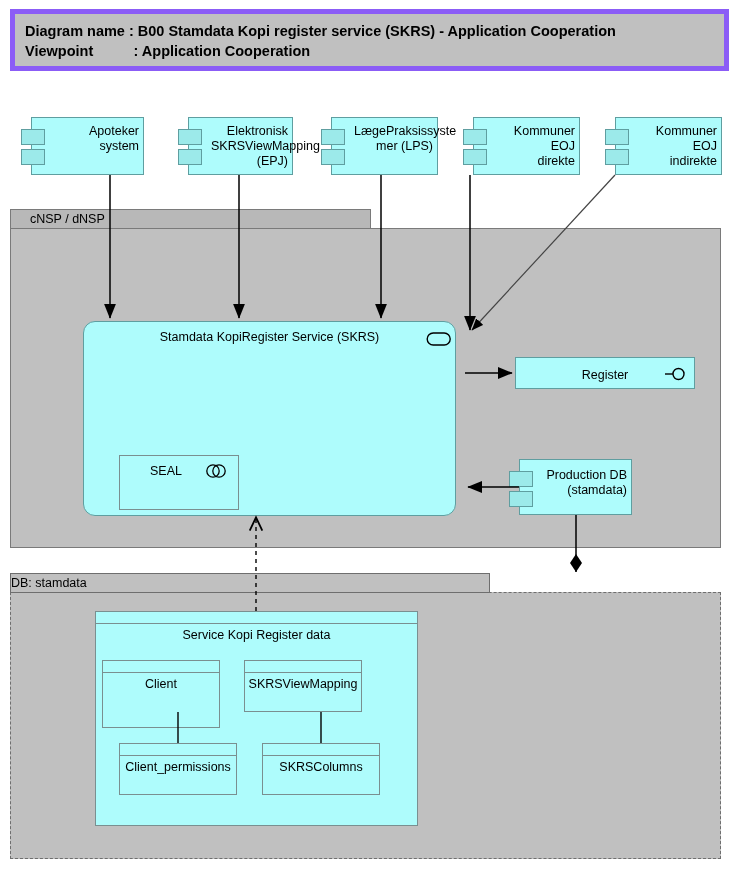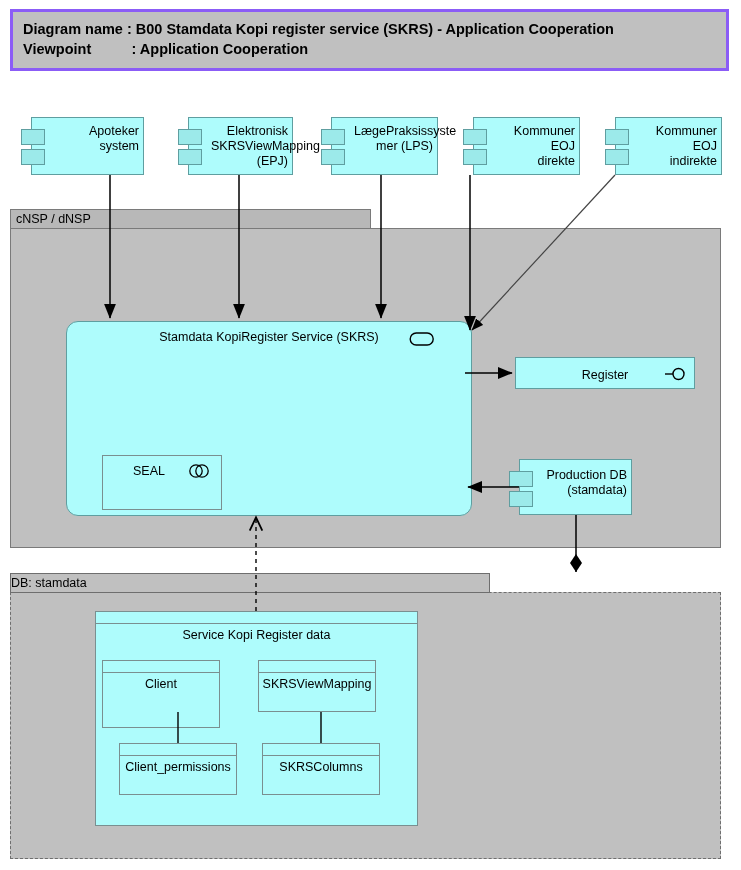--- a/index.html
+++ b/index.html
@@ -18,21 +18,21 @@
     background: #ffffff;
     overflow: hidden;
   }
   .abs { position: absolute; box-sizing: border-box; }
 
   
   .header-box {
     left: 10px; top: 9px;
     width: 719px; height: 62px;
     background: #c0c0c0;
-    border: 3px solid #8b5cf6;
+    border: 5px solid #8b5cf6;
     padding: 7px 4px 0 10px;
   }
   .header-line {
     font-size: 14.5px;
     font-weight: bold;
     color: #000;
     line-height: 20px;
     white-space: pre;
   }
 
@@ -43,21 +43,21 @@
   .group-solid { border: 1px solid #7a7a7a; }
   .group-dashed {
     border: 1px dashed #6e6e6e;
     background: #c0c0c0;
   }
   .group-tab {
     background: #b8b8b8;
     border: 1px solid #7a7a7a;
     font-size: 12.5px;
     color: #000;
-    padding-left: 5px;
+    padding-left: 19px;
     display: flex;
     align-items: center;
   }
   .group-tab-dashed {
     background: #c0c0c0;
     border: 1px solid #6e6e6e;
     border-bottom: 1px solid #6e6e6e;
     font-size: 12.5px;
     color: #000;
     display: flex;
@@ -216,21 +216,21 @@
 direkte</div>
   </div>
 
   <div class="abs cyan" style="left:615px; top:117px; width:107px; height:58px;">
     <span class="comp-tab t1"></span>
     <span class="comp-tab t2"></span>
     <div class="comp-label" style="white-space:pre-line;">Kommuner EOJ
 indirekte</div>
   </div>
 
-  <div class="abs service-box" style="left:66px; top:321px; width:406px; height:195px;text-decoration:underline;">
+  <div class="abs service-box" style="left:83px; top:321px; width:373px; height:195px;text-decoration:underline;">
     <div class="service-label">Stamdata KopiRegister Service (SKRS)</div>
     <svg class="abs" style="left:342px; top:8px; width:26px; height:18px;" viewBox="0 0 26 18">
       <rect x="1.2" y="3" width="23" height="12" rx="6" ry="6" fill="none" stroke="#000" stroke-width="1.4"></rect>
     </svg>
 
     <div class="abs plain-box" style="left:35px; top:105px; width:120px; height:55px;margin-top:28px;">
       <div class="plain-label" style="text-align:left; left:30px; top:8px;">SEAL</div>
       <svg class="abs" style="left:85px; top:7px; width:22px; height:16px;" viewBox="0 0 22 16">
         <circle cx="8" cy="8" r="6.2" fill="none" stroke="#000" stroke-width="1.3"></circle>
         <circle cx="14" cy="8" r="6.2" fill="none" stroke="#000" stroke-width="1.3"></circle>
@@ -256,21 +256,21 @@
 
   <div class="abs data-obj" style="left:95px; top:611px; width:323px; height:215px;">
     <div class="bar"></div>
     <div class="name">Service Kopi Register data</div>
 
     <div class="abs data-obj" style="left:6px; top:48px; width:118px; height:68px;text-decoration:underline;">
       <div class="bar"></div>
       <div class="name">Client</div>
     </div>
 
-    <div class="abs data-obj" style="left:162px; top:48px; width:118px; height:52px;">
+    <div class="abs data-obj" style="left:148px; top:48px; width:118px; height:52px;">
       <div class="bar"></div>
       <div class="name">SKRSViewMapping</div>
     </div>
 
     <div class="abs data-obj" style="left:23px; top:131px; width:118px; height:52px;">
       <div class="bar"></div>
       <div class="name">Client_permissions</div>
     </div>
 
     <div class="abs data-obj" style="left:166px; top:131px; width:118px; height:52px;">

